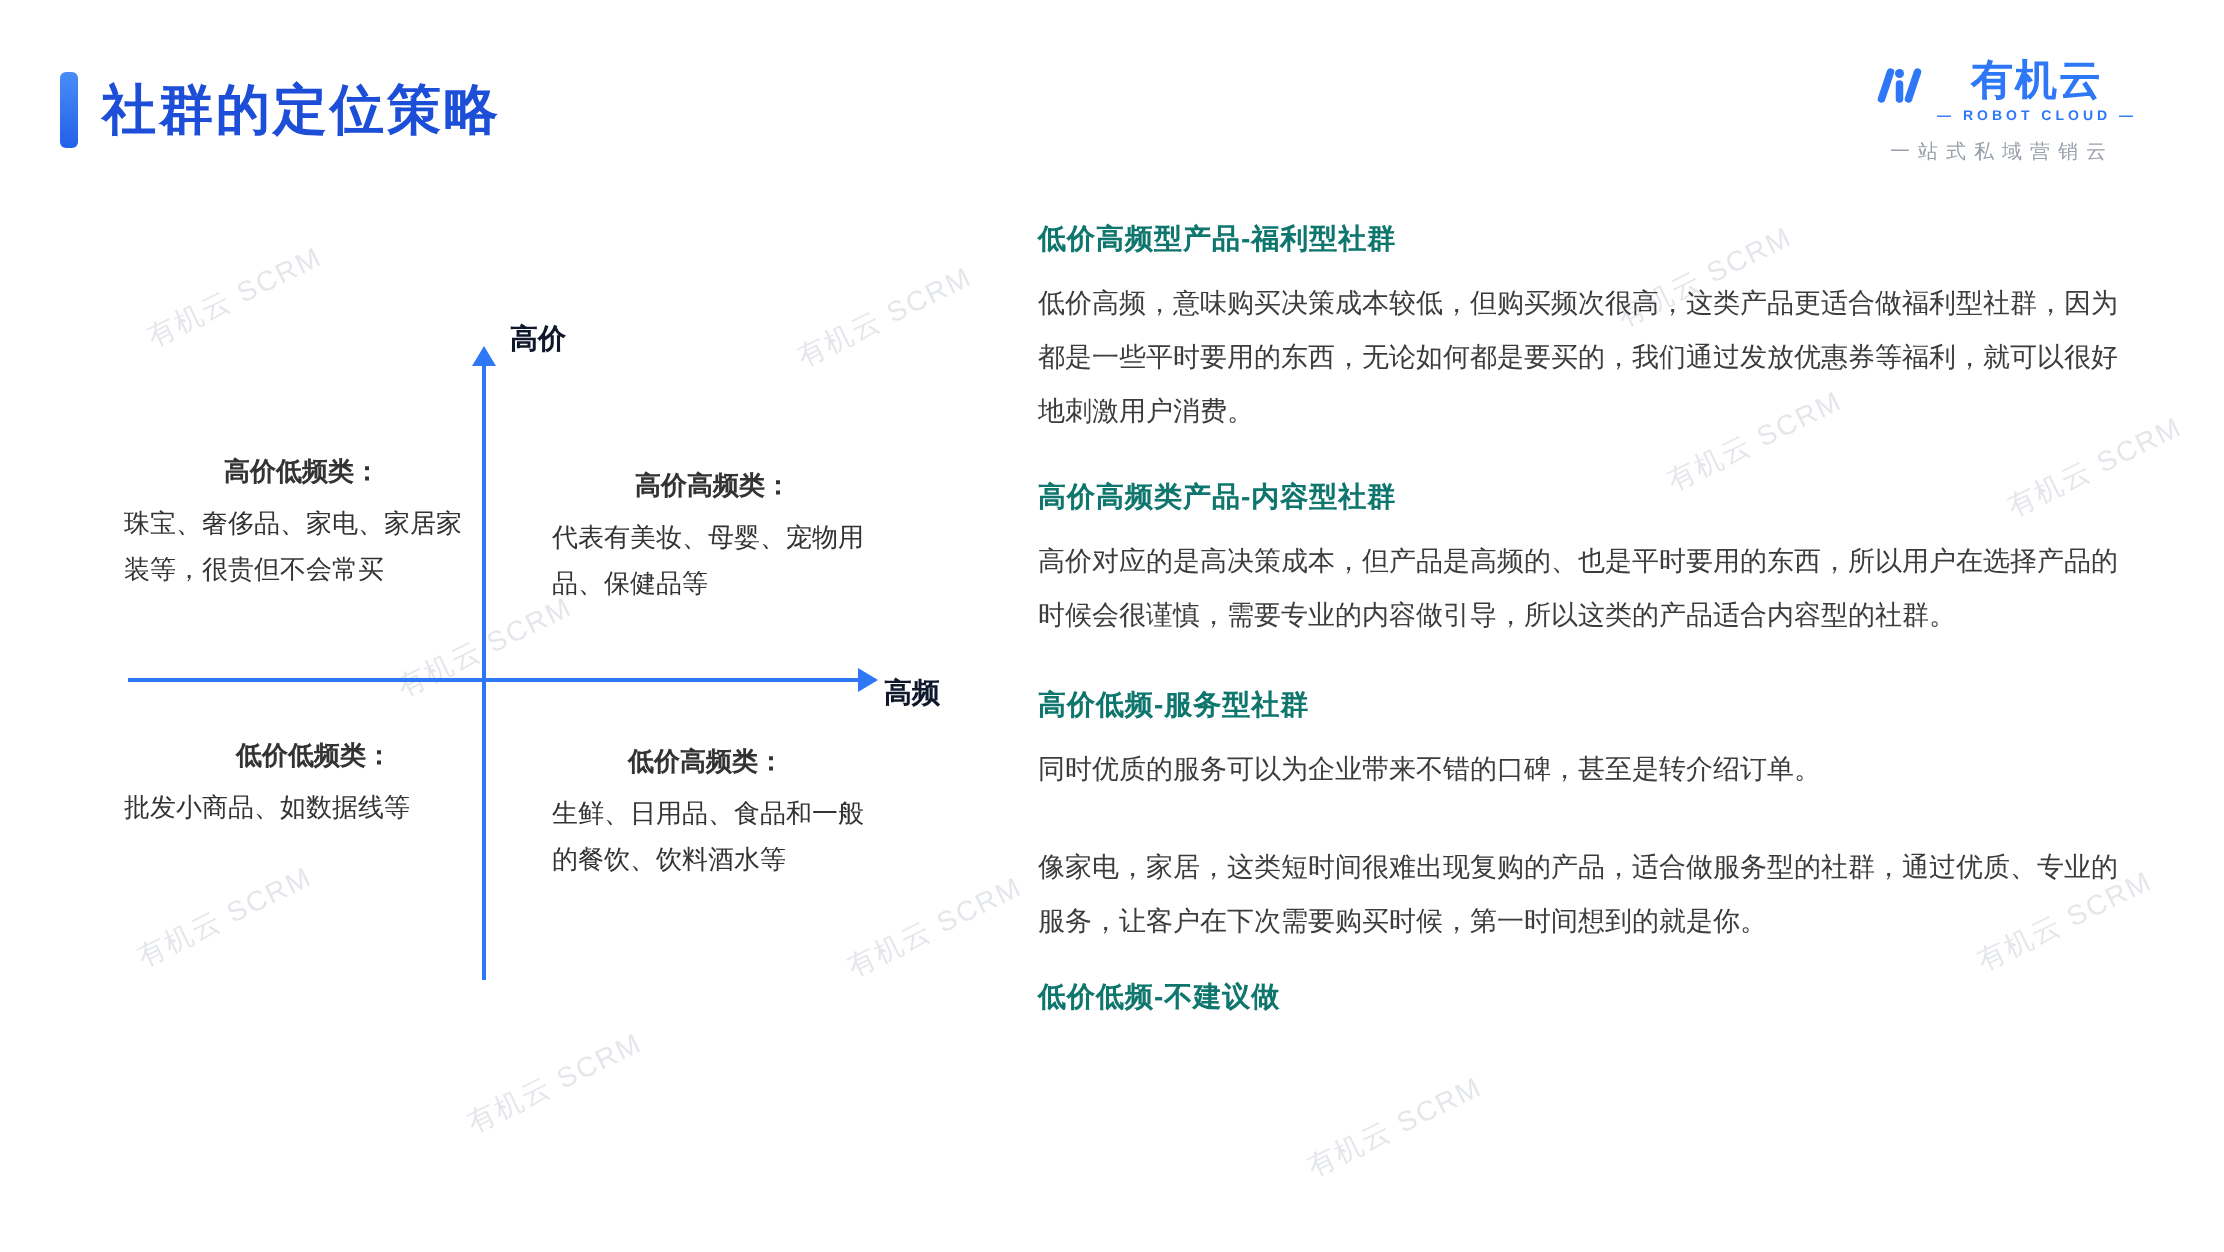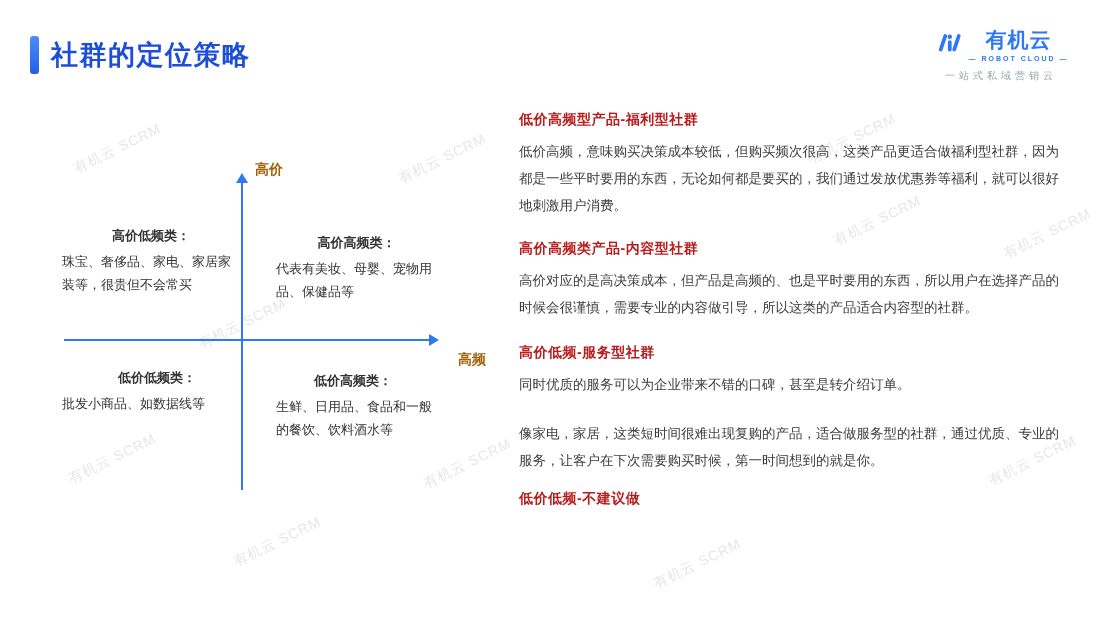--- a/index.html
+++ b/index.html
@@ -50,36 +50,36 @@
   .arrow-up {
     position:absolute; left:236px; top:173px; width:0; height:0;
     border-left:6px solid transparent; border-right:6px solid transparent;
     border-bottom:10px solid #2e77f6;
   }
   .arrow-right {
     position:absolute; left:429px; top:334px; width:0; height:0;
     border-top:6px solid transparent; border-bottom:6px solid transparent;
     border-left:10px solid #2e77f6;
   }
-  .axis-label { position:absolute; color:#a16207; font-weight:700; font-size:14px; }
+  .axis-label { position:absolute; color:#0f172a; font-weight:700; font-size:14px; }
   .label-y { left:255px; top:161px; }
-  .label-x { left:442px; top:351px;margin-left:16px; }
+  .label-x { left:442px; top:338px; }
 
   .quad { position:absolute; font-size:13px; color:#333; line-height:23px; }
   .quad .q-title { font-weight:700; display:block; margin-bottom:3px;text-align:center; }
   .q1 { left:62px;  top:224px; width:178px; }
   .q2 { left:264px; top:231px; width:185px; }
   .q2 .q-body, .q4 .q-body { display:block; padding-left:12px; }
   .q3 { left:62px;  top:366px; width:190px; }
   .q4 { left:264px; top:369px; width:178px; }
 
   
   .right-col { position:absolute; left:519px; top:111px; width:540px; }
   .section { margin-bottom:21px; }
-  .sec-heading { font-size:14px; font-weight:700; color:#b91c1c; margin-bottom:9px; letter-spacing:.5px; }
+  .sec-heading { font-size:14px; font-weight:700; color:#0f766e; margin-bottom:9px; letter-spacing:.5px; }
   .sec-body { font-size:13.5px; color:#3c3c3c; line-height:27px; text-align:justify; }
   .sec-body + .sec-body { margin-top:22px; }
   .s2 { margin-bottom:23px; }
   .s3 { margin-bottom:16px; }
 </style>
 </head>
 <body>
 
 <div class="slide">
 

